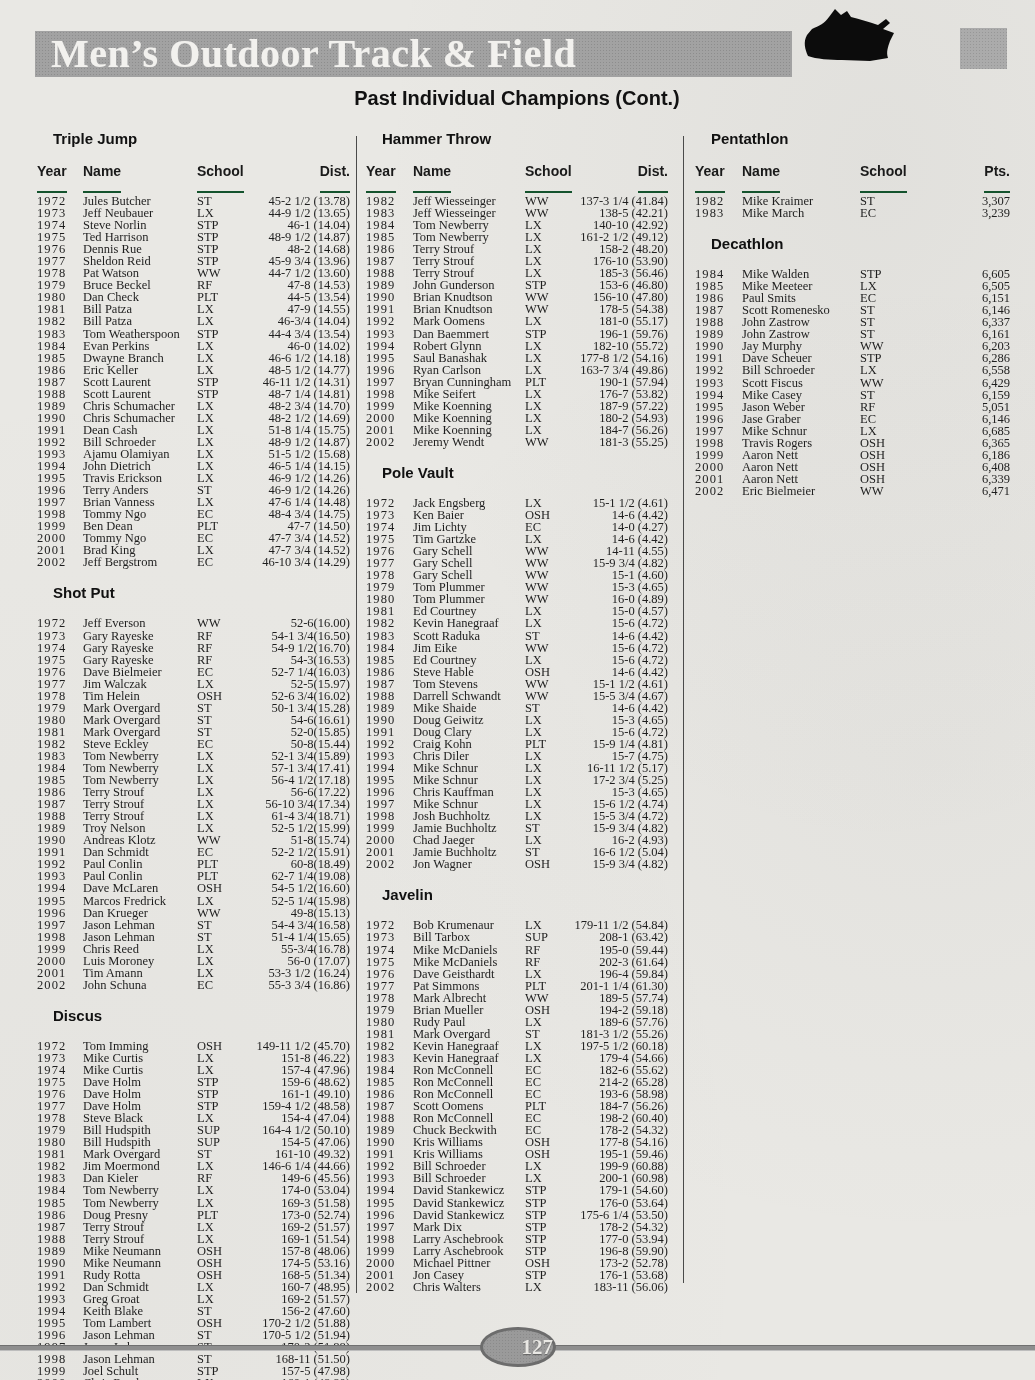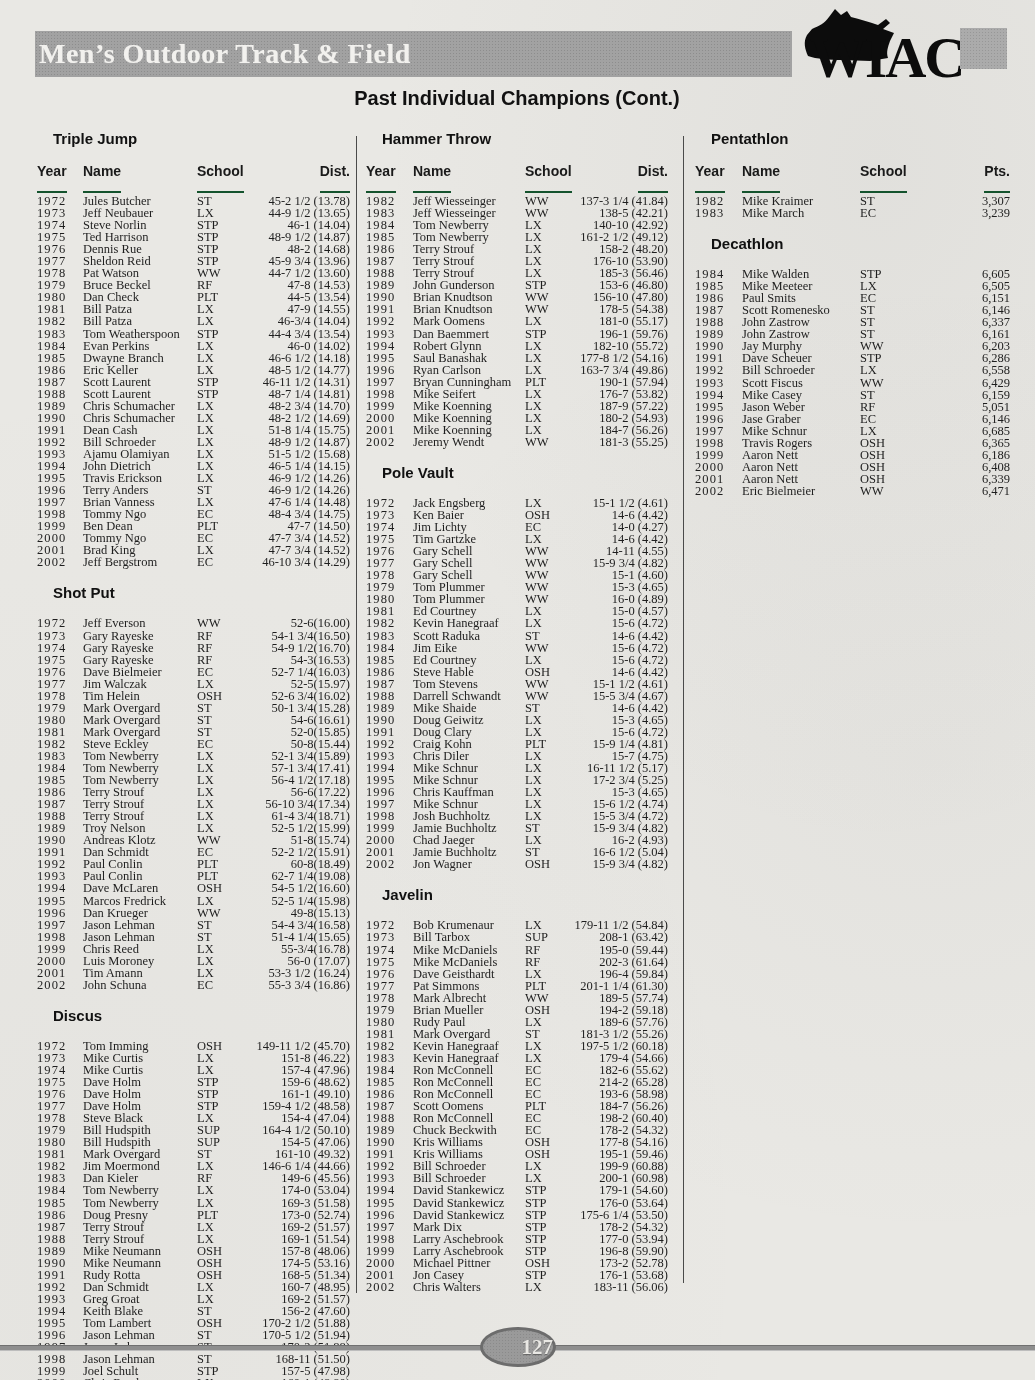--- a/index.html
+++ b/index.html
@@ -17,22 +17,22 @@
       radial-gradient(ellipse at 10% 90%, rgba(120,120,120,.04), transparent 50%);
   }
   .banner{
     position:absolute;left:35px;top:31px;width:757px;height:46px;
     background-color:#a2a2a2;
     background-image:radial-gradient(#8d8d8d 0.8px, transparent 0.9px);
     background-size:3px 3px;
   }
   .banner-title{
     font-family:"Liberation Serif",serif;font-weight:bold;
-    color:#f2f1ee;font-size:28px;line-height:46px;
-    margin:0;padding-left:4px;letter-spacing:.5px;white-space:nowrap;
+    color:#f2f1ee;font-size:40px;line-height:46px;
+    margin:0;padding-left:16px;letter-spacing:.5px;white-space:nowrap;
     text-shadow:0 0 1px rgba(255,255,255,.4);
   }
   .logo{position:absolute;left:796px;top:4px;width:170px;height:92px;}
   .wisconsin-svg{position:absolute;left:4px;top:2px;width:104px;height:56px;}
   .wiac-text{
     position:absolute;left:14px;top:26px;
     font-family:"Liberation Serif",serif;font-weight:bold;
     font-size:57px;line-height:56px;letter-spacing:-2px;color:#0c0c0c;
   }
   .logo-gray-square{
@@ -95,21 +95,20 @@
 <body>
 
 <div class="banner">
   <h1 class="banner-title">Men’s Outdoor Track &amp; Field</h1>
 </div>
 
 <div class="logo">
   <svg class="wisconsin-svg" viewBox="0 0 104 56" aria-hidden="true">
     <path fill="#0c0c0c" d="M8,50 C5,43 3,36 7,29 L12,23 C19,20 25,17 29,11 L35,3 L41,9 L47,5 L51,11 C60,13 69,16 78,19 L86,13 L90,17 L83,23 L94,27 L90,35 C88,41 86,46 88,52 L70,55 L42,54 C30,54 16,53 8,50 Z"></path>
   </svg>
-  <div class="wiac-text">WIAC</div>
 </div>
 
 <div class="logo-gray-square"></div>
 
 <h2 class="page-heading">Past Individual Champions (Cont.)</h2>
 
 <div class="vline vline1"></div>
 <div class="vline vline2"></div>
 
 <div class="col col1">

